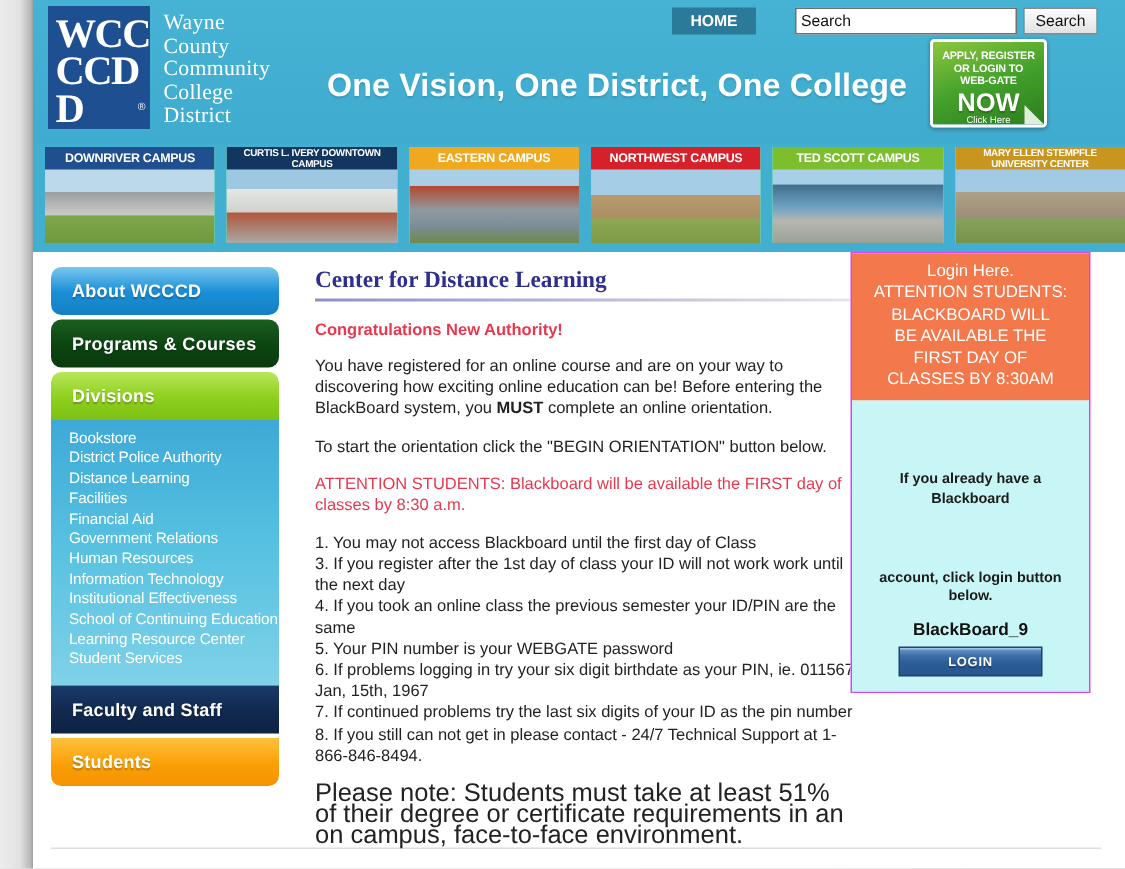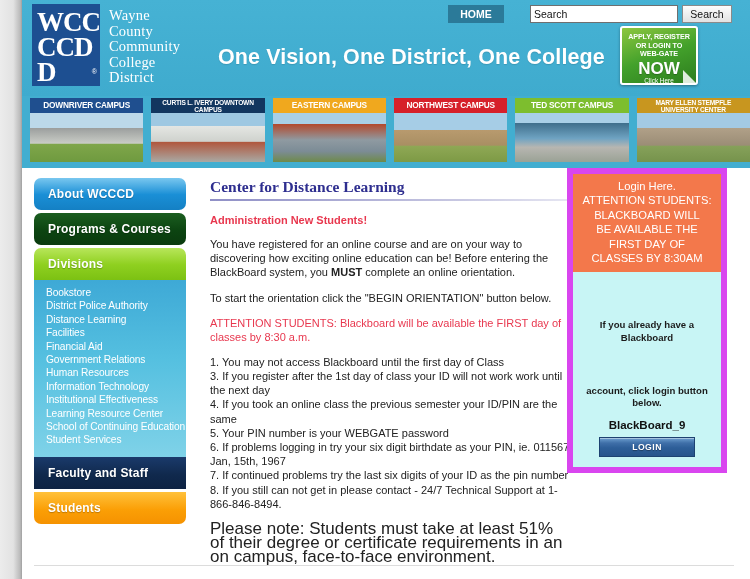--- a/index.html
+++ b/index.html
@@ -313,21 +313,21 @@
     letter-spacing: 0.2px;
     cursor: pointer;
     text-shadow: 0 1px 1px rgba(0,0,0,0.35);
     box-shadow: inset 0 1px 0 rgba(255,255,255,0.4);
   }
 
   
   .rightpanel {
     position: absolute; left: 545px; top: 0px;
     width: 160px;
-    border: 6px solid #d946ef;
+    border: 1px solid #d946ef;
     background: #ffffff;
   }
   .rp-orange {
     background: #f3784b;
     color: #ffffff;
     text-align: center;
     font-size: 11.2px;
     line-height: 14.4px;
     padding: 5px 4px 7px 4px;
     font-weight: normal;
@@ -460,40 +460,40 @@
         <div class="divisions-list">
           <div class="item">Bookstore</div>
           <div class="item">District Police Authority</div>
           <div class="item">Distance Learning</div>
           <div class="item">Facilities</div>
           <div class="item">Financial Aid</div>
           <div class="item">Government Relations</div>
           <div class="item">Human Resources</div>
           <div class="item">Information Technology</div>
           <div class="item">Institutional Effectiveness</div>
+          <div class="item">School of Continuing Education</div>
           <div class="item">Learning Resource Center</div>
-          <div class="item">School of Continuing Education</div>
           <div class="item">Student Services</div>
         </div>
 
         <div class="nav-btn nav-faculty">
           <span>Faculty and Staff</span>
         </div>
         <div class="nav-btn nav-students">
           <span>Students</span>
         </div>
       </div>
 
       <div class="leftnav-footline"></div>
 
       <div class="main">
         <h1>Center for Distance Learning</h1>
         <div class="title-rule"></div>
 
-        <div class="congrats">Administration New Students!</div>
+        <div class="congrats">Congratulations New Authority!</div>
 
         <div class="para"><span>You have registered for an online course and are on your way to discovering how exciting online education can be! Before entering the BlackBoard system, you </span><b>MUST</b><span> complete an online orientation.</span></div>
 
         <div class="para">To start the orientation click the "BEGIN ORIENTATION" button below.</div>
 
         <div class="attention">ATTENTION STUDENTS: Blackboard will be available the FIRST day of classes by 8:30 a.m.</div>
 
         <div class="list">
           <div>1. You may not access Blackboard until the first day of Class</div>
           <div>3. If you register after the 1st day of class your ID will not work work until the next day</div>

